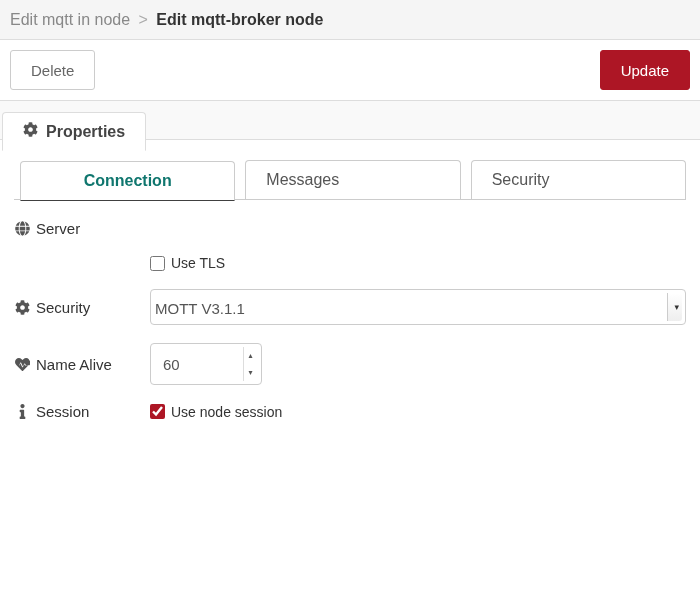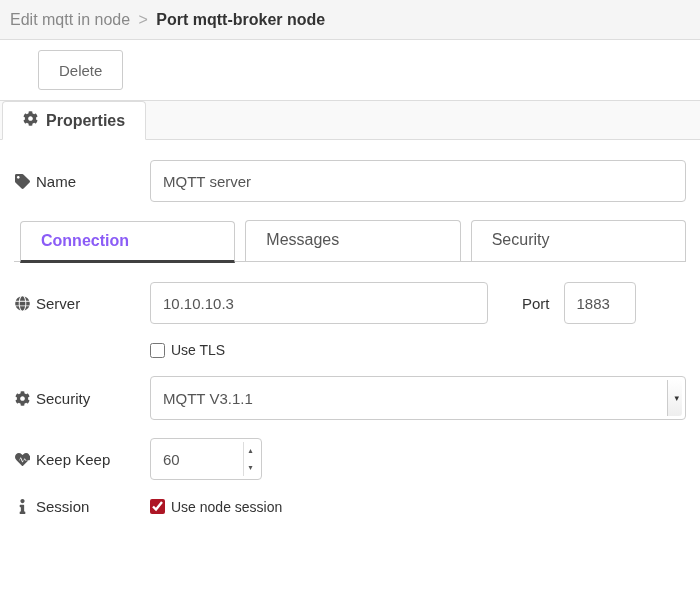--- a/index.html
+++ b/index.html
@@ -50,21 +50,20 @@
       background: #fff;
       color: #666;
       font-size: 15px;
       padding: 8px 20px;
       border-radius: 3px;
       cursor: pointer;
       height: 40px;
     }
     .btn.delete {
       margin-right: auto;
-      margin-left: 28px;
     }
     .btn.cancel {
       margin-right: 14px;
     }
     .btn.update {
       background: #ad1625;
       border-color: #ad1625;
       color: #fff;
     }
     .tabs-container {
@@ -83,21 +82,21 @@
       font-weight: bold;
       color: #444;
       display: flex;
       align-items: center;
       gap: 8px;
       margin-left: 2px;
       margin-top: -1px;
       border-top-left-radius: 4px;
       border-top-right-radius: 4px;
       position: relative;
-      top: 1px;
+      top: 12px;
       cursor: pointer;
     }
     .tab.active {
       border-bottom: 1px solid #fff;
     }
     .form-body {
       padding: 20px 14px 10px 14px;
     }
     .form-row {
       display: flex;
@@ -145,24 +144,25 @@
       padding: 10px 20px;
       font-size: 16px;
       background: #fff;
       cursor: pointer;
       width: 248px;
       position: relative;
       color: #555;
     }
     .inner-tab.active {
       font-weight: bold;
-      color: #8b5cf6;
+      color: #0f766e;
       top: 1px;
-      border-bottom: 3px solid #404040;
+      border-bottom: 1px solid #404040;
       margin-bottom: -1px;
+      text-align: center;
     }
     .server-row {
       display: flex;
       align-items: center;
       gap: 0;
     }
     .server-row .text-input.server {
       flex: 0 0 338px;
     }
     .port-label {
@@ -181,23 +181,23 @@
     }
     .checkbox-row input[type="checkbox"] {
       width: 15px;
       height: 15px;
       accent-color: #ad1625;
     }
     .select-input {
       flex: 1;
       border: 1px solid #ccc;
       border-radius: 4px;
-      padding: 10px 12px;
-      font-size: 15px;
-      height: 44px;
+      padding: 10px 4px;
+      font-size: 15px;
+      height: 36px;
       background: #fff;
       -webkit-appearance: none;
       appearance: none;
       color: #555;
     }
     .select-wrap {
       position: relative;
       flex: 1;
       display: flex;
     }
@@ -261,73 +261,58 @@
       margin-left: 136px;
     }
   </style>
 </head>
 <body>
 
 <div class="header-bar">
   <div class="breadcrumb">
     <span>Edit mqtt in node</span>
     <span class="breadcrumb-sep">&gt;</span>
-    <span class="current">Port mqtt-broker node</span>
+    <span class="current">Edit mqtt-broker node</span>
   </div>
 </div>
 
 <div class="action-bar">
   <button class="btn delete">Delete</button>
+  <button class="btn update">Update</button>
 </div>
 
 <div class="tabs-container">
   <div class="tab active">
     <span class="icon">
       <svg class="icon-svg" viewBox="0 0 512 512">
           <path d="M487.4 315.7l-42.6-24.6c4.3-23.2 4.3-47 0-70.2l42.6-24.6c4.9-2.8 7.1-8.6 5.5-14-11.1-35.6-30-67.8-54.7-94.6-3.8-4.1-10-5.1-14.8-2.3l-42.6 24.6c-17.9-15.4-38.5-27.3-60.8-35.1V25.8c0-5.6-3.9-10.5-9.4-11.7-36.7-8.2-74.3-7.8-109.2 0-5.5 1.2-9.4 6.1-9.4 11.7V75c-22.2 7.9-42.8 19.8-60.8 35.1L88.7 85.5c-4.9-2.8-11-1.9-14.8 2.3-24.7 26.7-43.6 58.9-54.7 94.6-1.7 5.4.6 11.2 5.5 14L67.3 221c-4.3 23.2-4.3 47 0 70.2l-42.6 24.6c-4.9 2.8-7.1 8.6-5.5 14 11.1 35.6 30 67.8 54.7 94.6 3.8 4.1 10 5.1 14.8 2.3l42.6-24.6c17.9 15.4 38.5 27.3 60.8 35.1v49.2c0 5.6 3.9 10.5 9.4 11.7 36.7 8.2 74.3 7.8 109.2 0 5.5-1.2 9.4-6.1 9.4-11.7v-49.2c22.2-7.9 42.8-19.8 60.8-35.1l42.6 24.6c4.9 2.8 11 1.9 14.8-2.3 24.7-26.7 43.6-58.9 54.7-94.6 1.5-5.5-.7-11.3-5.6-14.1zM256 336c-44.1 0-80-35.9-80-80s35.9-80 80-80 80 35.9 80 80-35.9 80-80 80z"></path>
         </svg>
     </span>
     <span>Properties</span>
   </div>
 </div>
 
 <div class="form-body">
 
-  <div class="form-row">
-    <div class="form-label">
-      <span class="icon">
-        <svg class="icon-svg" viewBox="0 0 512 512">
-            <path d="M0 252.118V48C0 21.49 21.49 0 48 0h204.118a48 48 0 0133.941 14.059l211.882 211.882c18.745 18.745 18.745 49.137 0 67.882L293.823 497.941c-18.745 18.745-49.137 18.745-67.882 0L14.059 286.059A48 48 0 010 252.118zM112 64c-26.51 0-48 21.49-48 48s21.49 48 48 48 48-21.49 48-48-21.49-48-48-48z"></path>
-          </svg>
-      </span>
-      <span>Name</span>
-    </div>
-    <input type="text" class="text-input" value="MQTT server" style="">
-  </div>
 
   <div class="inner-tabs">
     <div class="inner-tab active">Connection</div>
     <div class="inner-tab">Messages</div>
     <div class="inner-tab">Security</div>
   </div>
 
   <div class="form-row">
     <div class="form-label">
       <span class="icon">
         <svg class="icon-svg" viewBox="0 0 496 512">
             <path d="M336.5 160C322 70.7 287.8 8 248 8s-74 62.7-88.5 152h177zM152 256c0 22.2 1.2 43.5 3.3 64h185.3c2.1-20.5 3.3-41.8 3.3-64s-1.2-43.5-3.3-64H155.3c-2.1 20.5-3.3 41.8-3.3 64zm324.7-96c-28.6-67.9-86.5-120.4-158-141.6 24.4 33.8 41.2 84.7 50 141.6h108zM177.2 18.4C105.8 39.6 47.8 92.1 19.3 160h108c8.7-56.9 25.5-107.8 49.9-141.6zM487.4 192H372.7c2.1 21 3.3 42.5 3.3 64s-1.2 43-3.3 64h114.6c5.5-20.5 8.6-41.8 8.6-64s-3.1-43.5-8.5-64zM120 256c0-21.5 1.2-43 3.3-64H8.6C3.2 212.5 0 233.8 0 256s3.2 43.5 8.6 64h114.6c-2-21-3.2-42.5-3.2-64zm39.5 96c14.5 89.3 48.7 152 88.5 152s74-62.7 88.5-152h-177zm159.3 141.6c71.4-21.2 129.4-73.7 158-141.6h-108c-8.8 56.9-25.6 107.8-50 141.6zM19.3 352c28.6 67.9 86.5 120.4 158 141.6-24.4-33.8-41.2-84.7-50-141.6h-108z"></path>
           </svg>
       </span>
       <span>Server</span>
     </div>
-    <div class="server-row" style="flex:1;">
-      <input type="text" class="text-input server" value="10.10.10.3" style="">
-      <span class="port-label">Port</span>
-      <input type="text" class="text-input port" value="1883" style="">
-    </div>
   </div>
 
   <div class="form-row">
     <div class="offset-col checkbox-row">
       <input type="checkbox" style="">
       <span>Use TLS</span>
     </div>
   </div>
 
   <div class="form-row">
@@ -348,21 +333,21 @@
   </div>
 
 
   <div class="form-row">
     <div class="form-label">
       <span class="icon">
         <svg class="icon-svg" viewBox="0 0 512 512">
             <path d="M320.2 243.8l-49.7 99.4c-6 12.1-23.4 11.7-28.9-.6l-56.9-126.3-30 71.7H60.6l182.5 186.5c7.1 7.3 18.6 7.3 25.7 0L451.4 288H342.3l-22.1-44.2zM473.7 73.9c-51.6-52.8-135.3-52.8-187 0L256 105.3l-30.7-31.4c-51.6-52.8-135.3-52.8-187 0C-13.3 127.5-12.3 212 39 264.1l21.4 21.9h81.4l37.3-89c5.6-13.4 24.5-13.4 30.1 0l58.2 129.3 49-98c5.9-11.8 22.7-11.8 28.6 0l27.6 55.2h118.7c47.9-53.5 43.8-139.2-17.6-190.6z"></path>
           </svg>
       </span>
-      <span>Keep Keep</span>
+      <span>Name Alive</span>
     </div>
     <div class="number-input-wrap">
       <input type="text" class="text-input" value="60" style="">
       <div class="spinner">
         <div>▴</div>
         <div>▾</div>
       </div>
     </div>
   </div>
 

